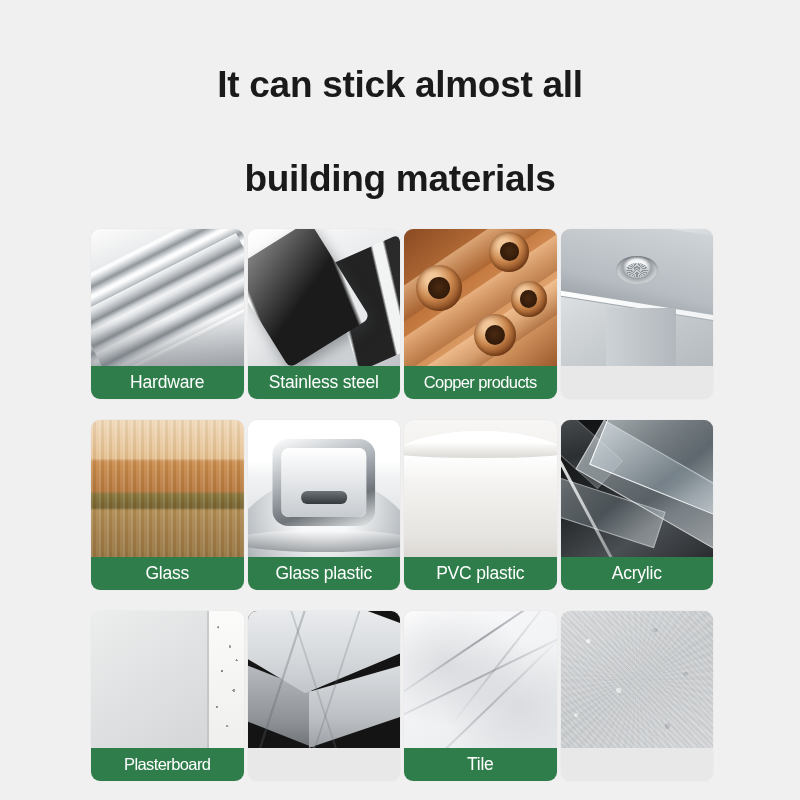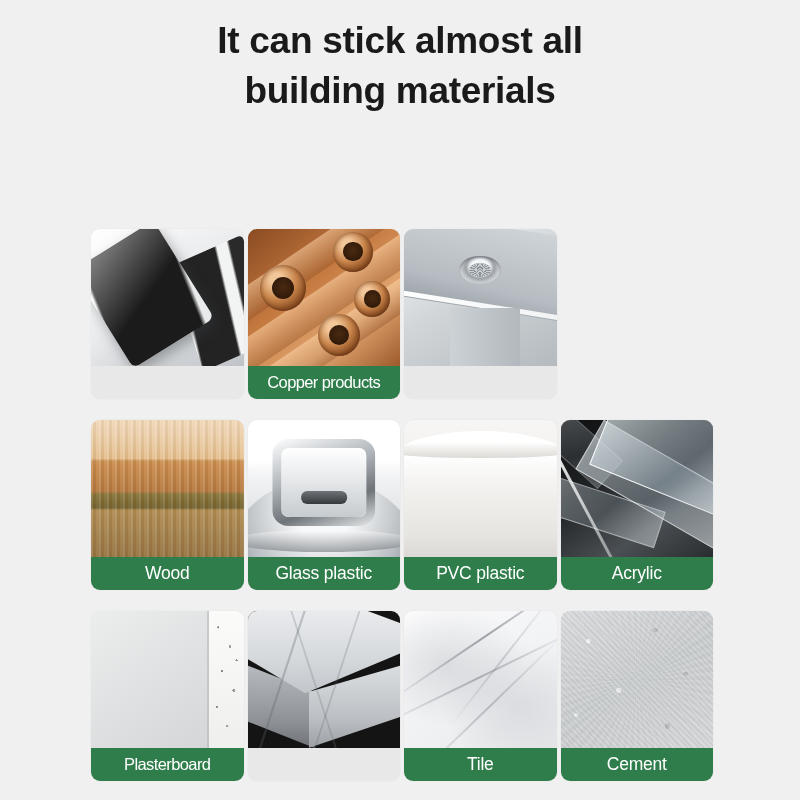--- a/index.html
+++ b/index.html
@@ -27,21 +27,21 @@
     padding-top: 16px;
     text-align: center;
   }
   .headline {
     font-size: 37px;
     font-weight: bold;
     color: #1a1a1a;
     line-height: 1.34;
     letter-spacing: -0.3px;
   }
-  .headline .hl-line { display: block; }
+  .headline .hl-line { display: block; margin-top: 44px; }
   .subtitle {
     margin-top: 22px;
     font-size: 19.5px;
     color: #2b2b2b;
     line-height: 1.62;
     font-weight: 400;
   }
   .subtitle .sub-line { display: block; }
 
   
@@ -387,29 +387,41 @@
     <div class="headline">
       <span class="hl-line">It can stick almost all</span>
       <span class="hl-line">building materials</span>
     </div>
   </div>
 
   <div class="grid">
 
     <div class="grid-row">
 
+      <div class="tile">
+        <div class="tile-photo">
+          <div class="ph ph-hardware">
+            <div class="blk"></div>
+              <div class="rods"></div>
+              <div class="rods2"></div>
+              <div class="shadow"></div>
+          </div>
+        </div>
+        <div class="tile-label">Hardware</div>
+      </div>
 
       <div class="tile">
         <div class="tile-photo">
           <div class="ph ph-steel">
             <div class="tube-b"></div>
               <div class="tube-a"></div>
               <div class="gloss"></div>
           </div>
         </div>
+        <div class="tile-label">Stainless steel</div>
       </div>
 
       <div class="tile">
         <div class="tile-photo">
           <div class="ph ph-copper">
             <div class="band" style="top:6%"></div>
             <div class="band" style="top:44%"></div>
             <div class="band" style="top:76%"></div>
             <div class="pipe" style="left:8%;  top:26%; width:46px; height:46px;"></div>
             <div class="pipe" style="left:56%; top:2%;  width:40px; height:40px;"></div>
@@ -435,21 +447,21 @@
 
     <div class="grid-row">
 
       <div class="tile">
         <div class="tile-photo">
           <div class="ph ph-wood">
               <div class="grain"></div>
               <div class="shade"></div>
             </div>
         </div>
-        <div class="tile-label">Wood</div>
+        <div class="tile-label">Glass</div>
       </div>
 
       <div class="tile">
         <div class="tile-photo">
           <div class="ph ph-glass">
             <div class="dome"></div>
               <div class="rim"></div>
             <div class="handle">
                 <div class="handle-in"></div>
               </div>
@@ -522,19 +534,18 @@
         <div class="tile-label">Tile</div>
       </div>
 
       <div class="tile">
         <div class="tile-photo">
           <div class="ph ph-cement">
               <div class="noise"></div>
               <div class="noise2"></div>
             </div>
         </div>
-        <div class="tile-label">Cement</div>
       </div>
 
     </div>
 
   </div>
 </div>
 
 </body></html>

